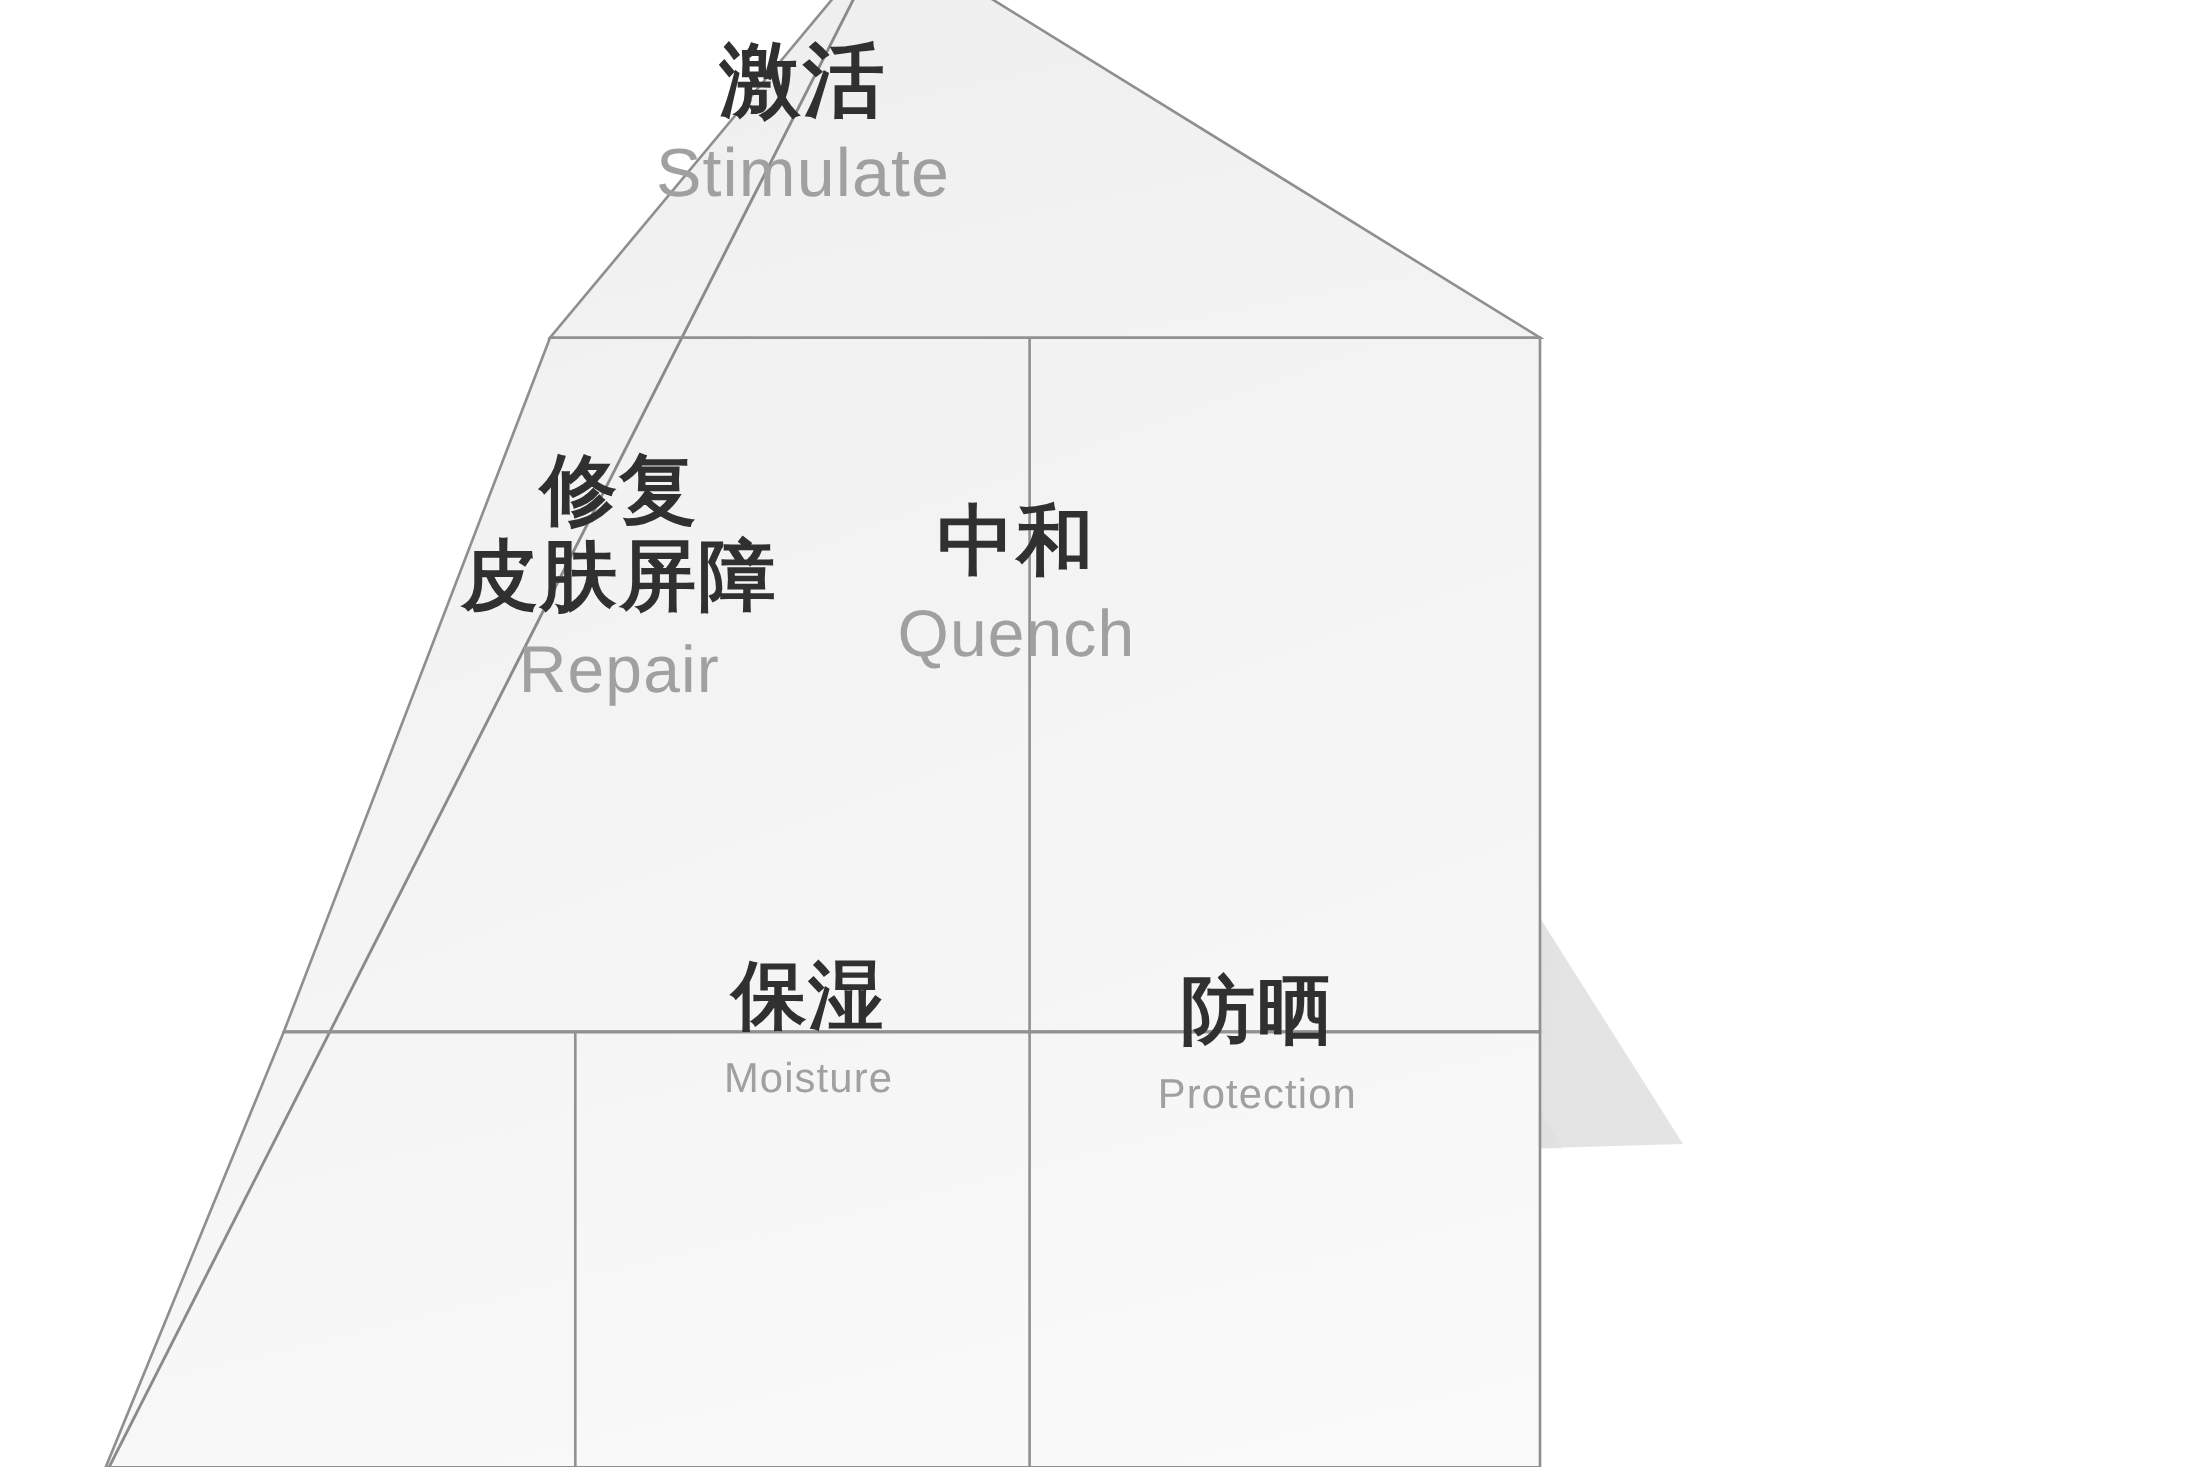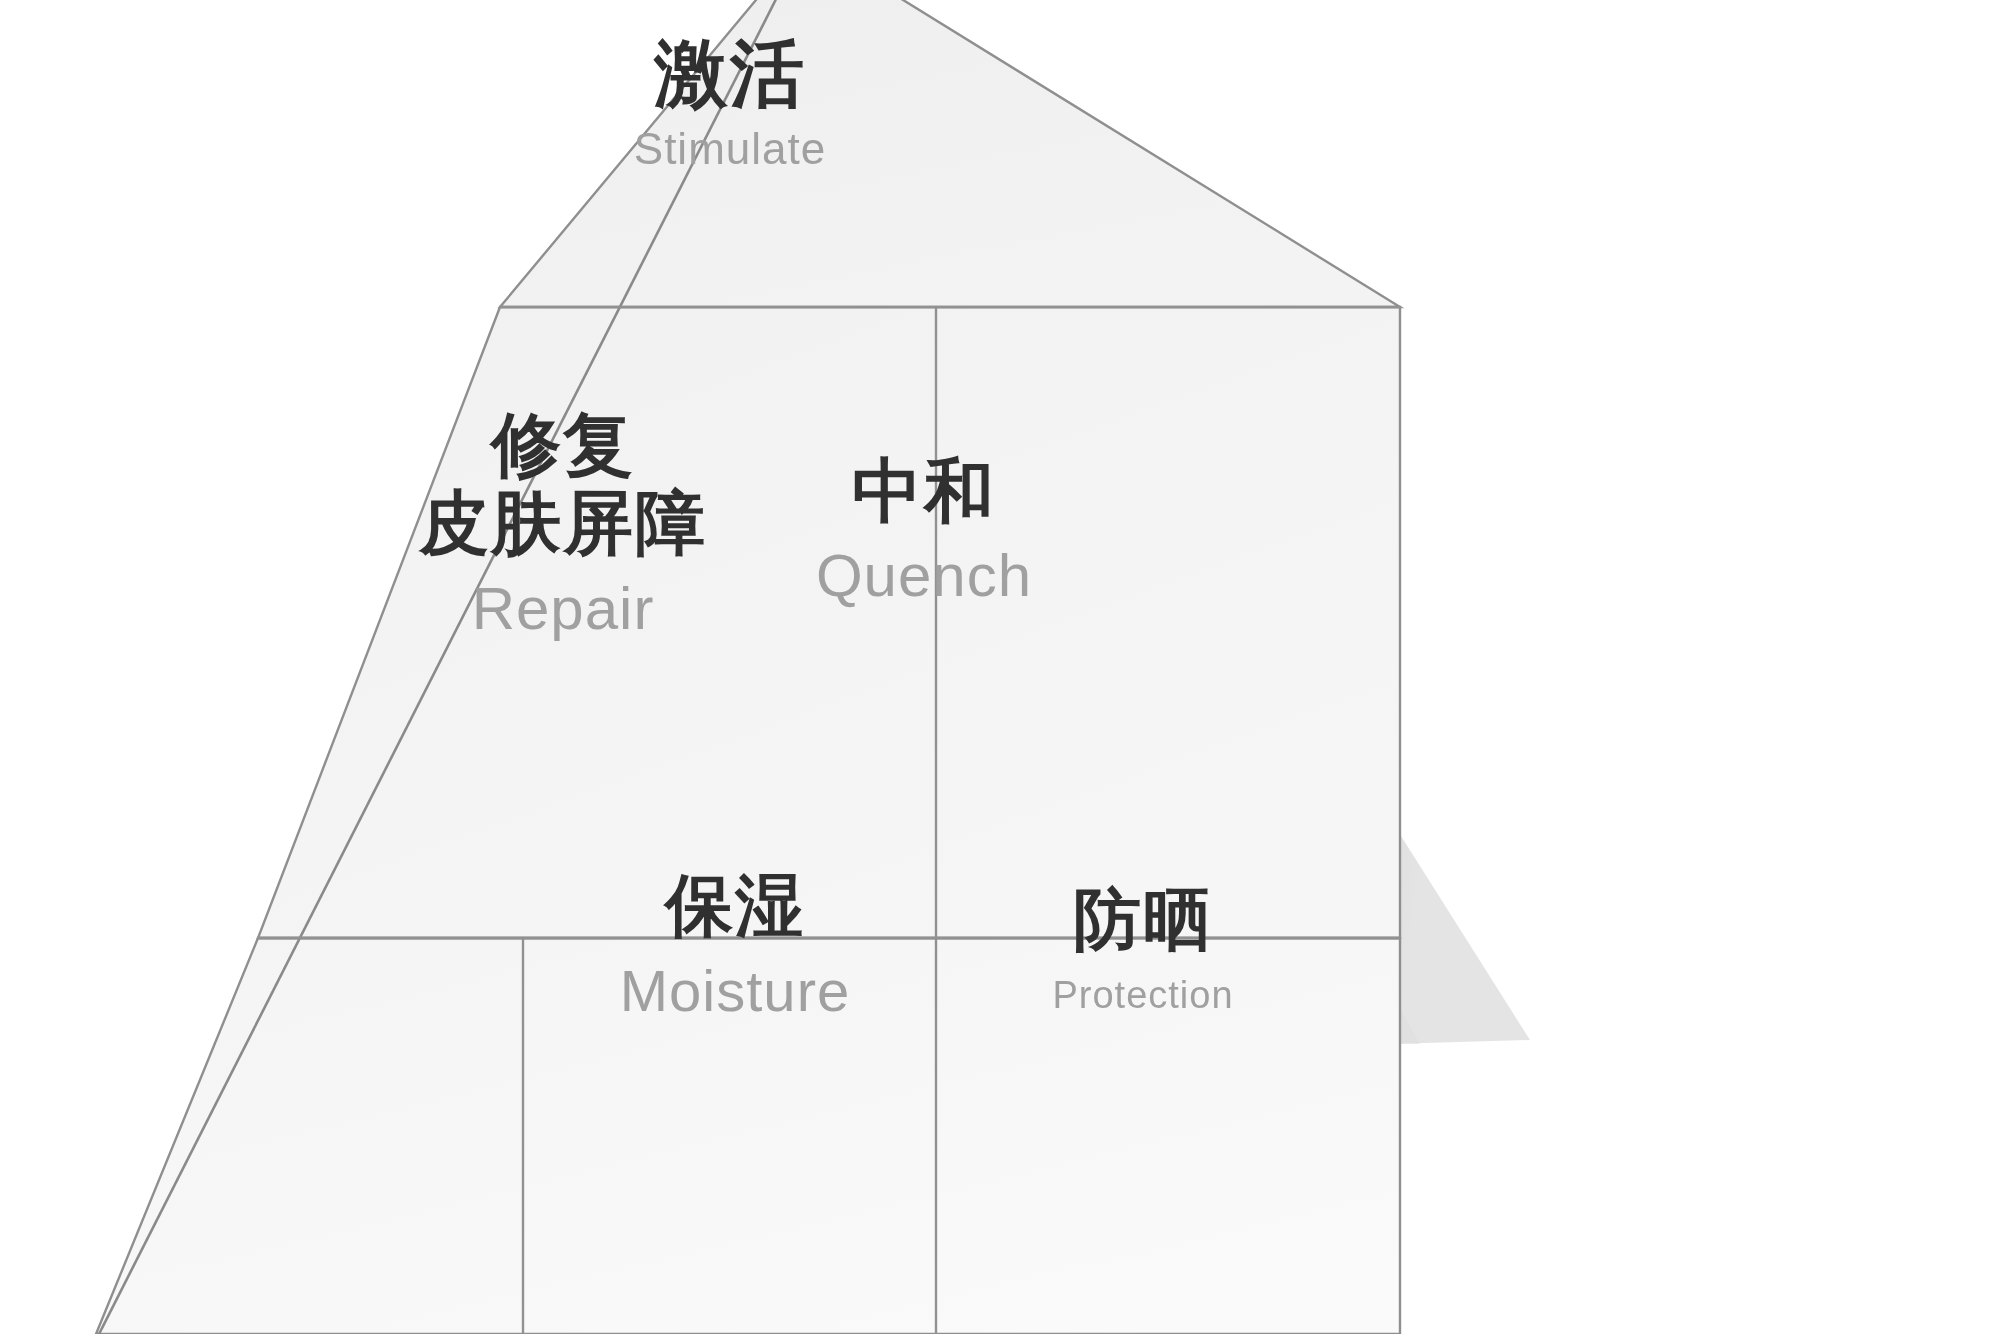--- a/index.html
+++ b/index.html
@@ -52,21 +52,21 @@
     letter-spacing: 1px;
   }
 
   
   #tier-stimulate {
     left: 490px;
     top: 34px;
     width: 480px;
   }
   #tier-stimulate .cn { font-size: 74px; line-height: 1.07; }
-  #tier-stimulate .en { font-size: 44px; margin-top: 14px; }
+  #tier-stimulate .en { font-size: 62px; margin-top: 14px; }
 
   
   #tier-repair {
     left: 273px;
     top: 406px;
     width: 580px;
   }
   #tier-repair .cn { font-size: 70px; line-height: 1.12; }
   #tier-repair .en { font-size: 60px; margin-top: 16px; }
 
@@ -88,21 +88,21 @@
   #tier-cleanse .cn { font-size: 68px; line-height: 1.1; }
   #tier-cleanse .en { font-size: 58px; margin-top: 18px; }
 
   
   #tier-moisture {
     left: 525px;
     top: 869px;
     width: 420px;
   }
   #tier-moisture .cn { font-size: 68px; line-height: 1.1; }
-  #tier-moisture .en { font-size: 58px; margin-top: 18px; }
+  #tier-moisture .en { font-size: 38px; margin-top: 18px; }
 
   
   #tier-protection {
     left: 928px;
     top: 883px;
     width: 430px;
   }
   #tier-protection .cn { font-size: 68px; line-height: 1.1; }
   #tier-protection .en { font-size: 38px; margin-top: 18px; }
 </style>

